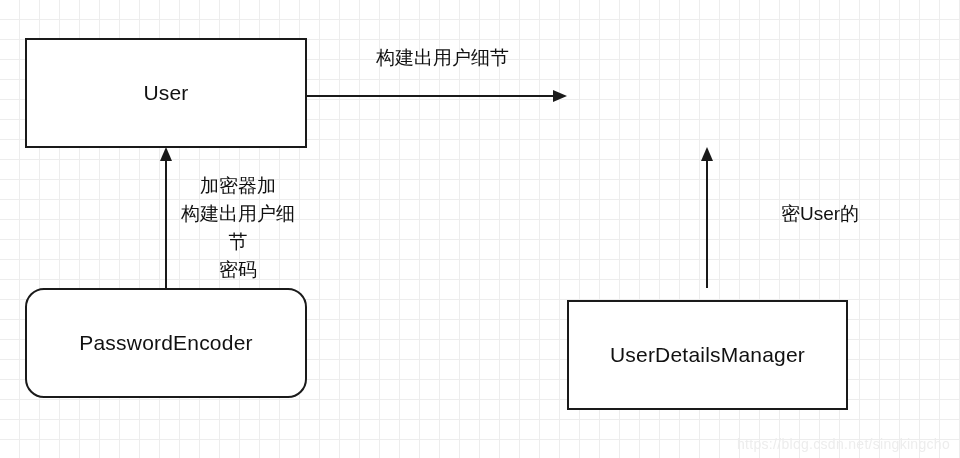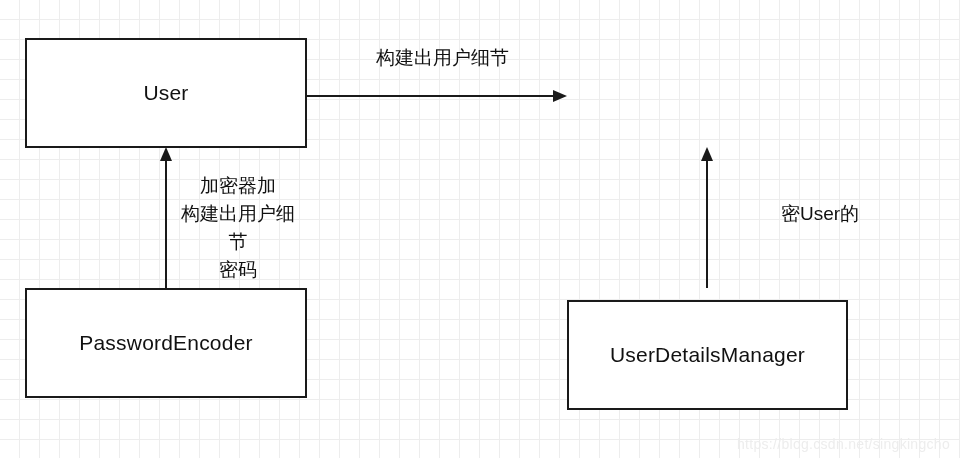--- a/index.html
+++ b/index.html
@@ -34,21 +34,21 @@
     display: flex;
     align-items: center;
     justify-content: center;
     color: #111111;
     font-size: 21px;
     font-weight: 400;
     letter-spacing: 0.2px;
   }
   #node-user        { left: 25px;  top: 38px;  width: 282px; height: 110px; }
   #node-userdetails { left: 567px; top: 38px;  width: 281px; height: 110px; }
-  #node-encoder     { left: 25px;  top: 288px; width: 282px; height: 110px; }
+  #node-encoder     { left: 25px;  top: 288px; width: 282px; height: 110px; border-radius: 19px; }
   #node-udmanager   { left: 567px; top: 300px; width: 281px; height: 110px; }
 
   .edge-svg {
     position: absolute;
     left: 0;
     top: 0;
     width: 960px;
     height: 458px;
     overflow: visible;
     pointer-events: none;

